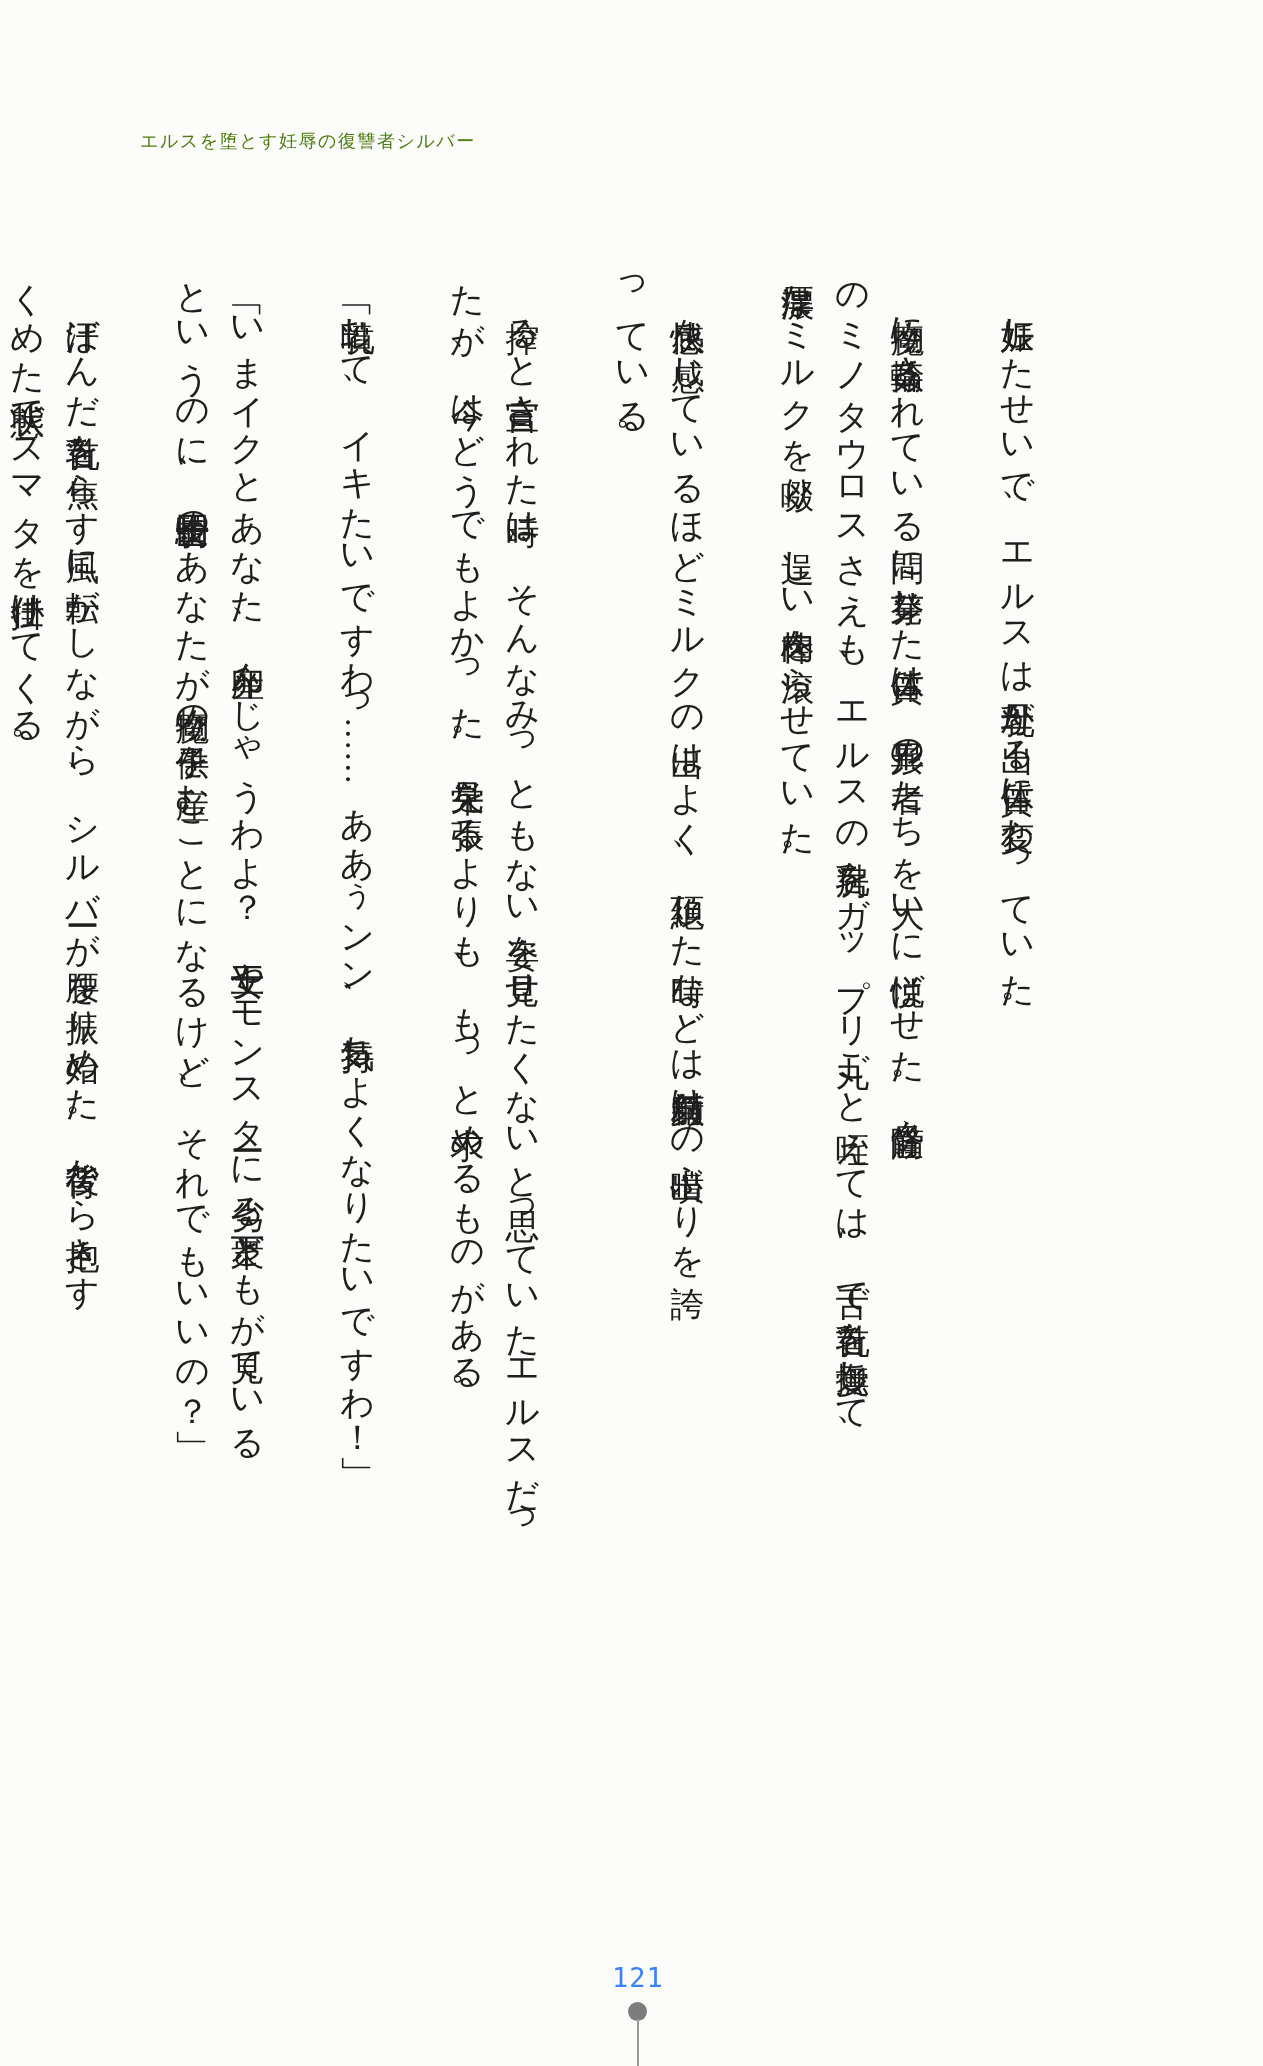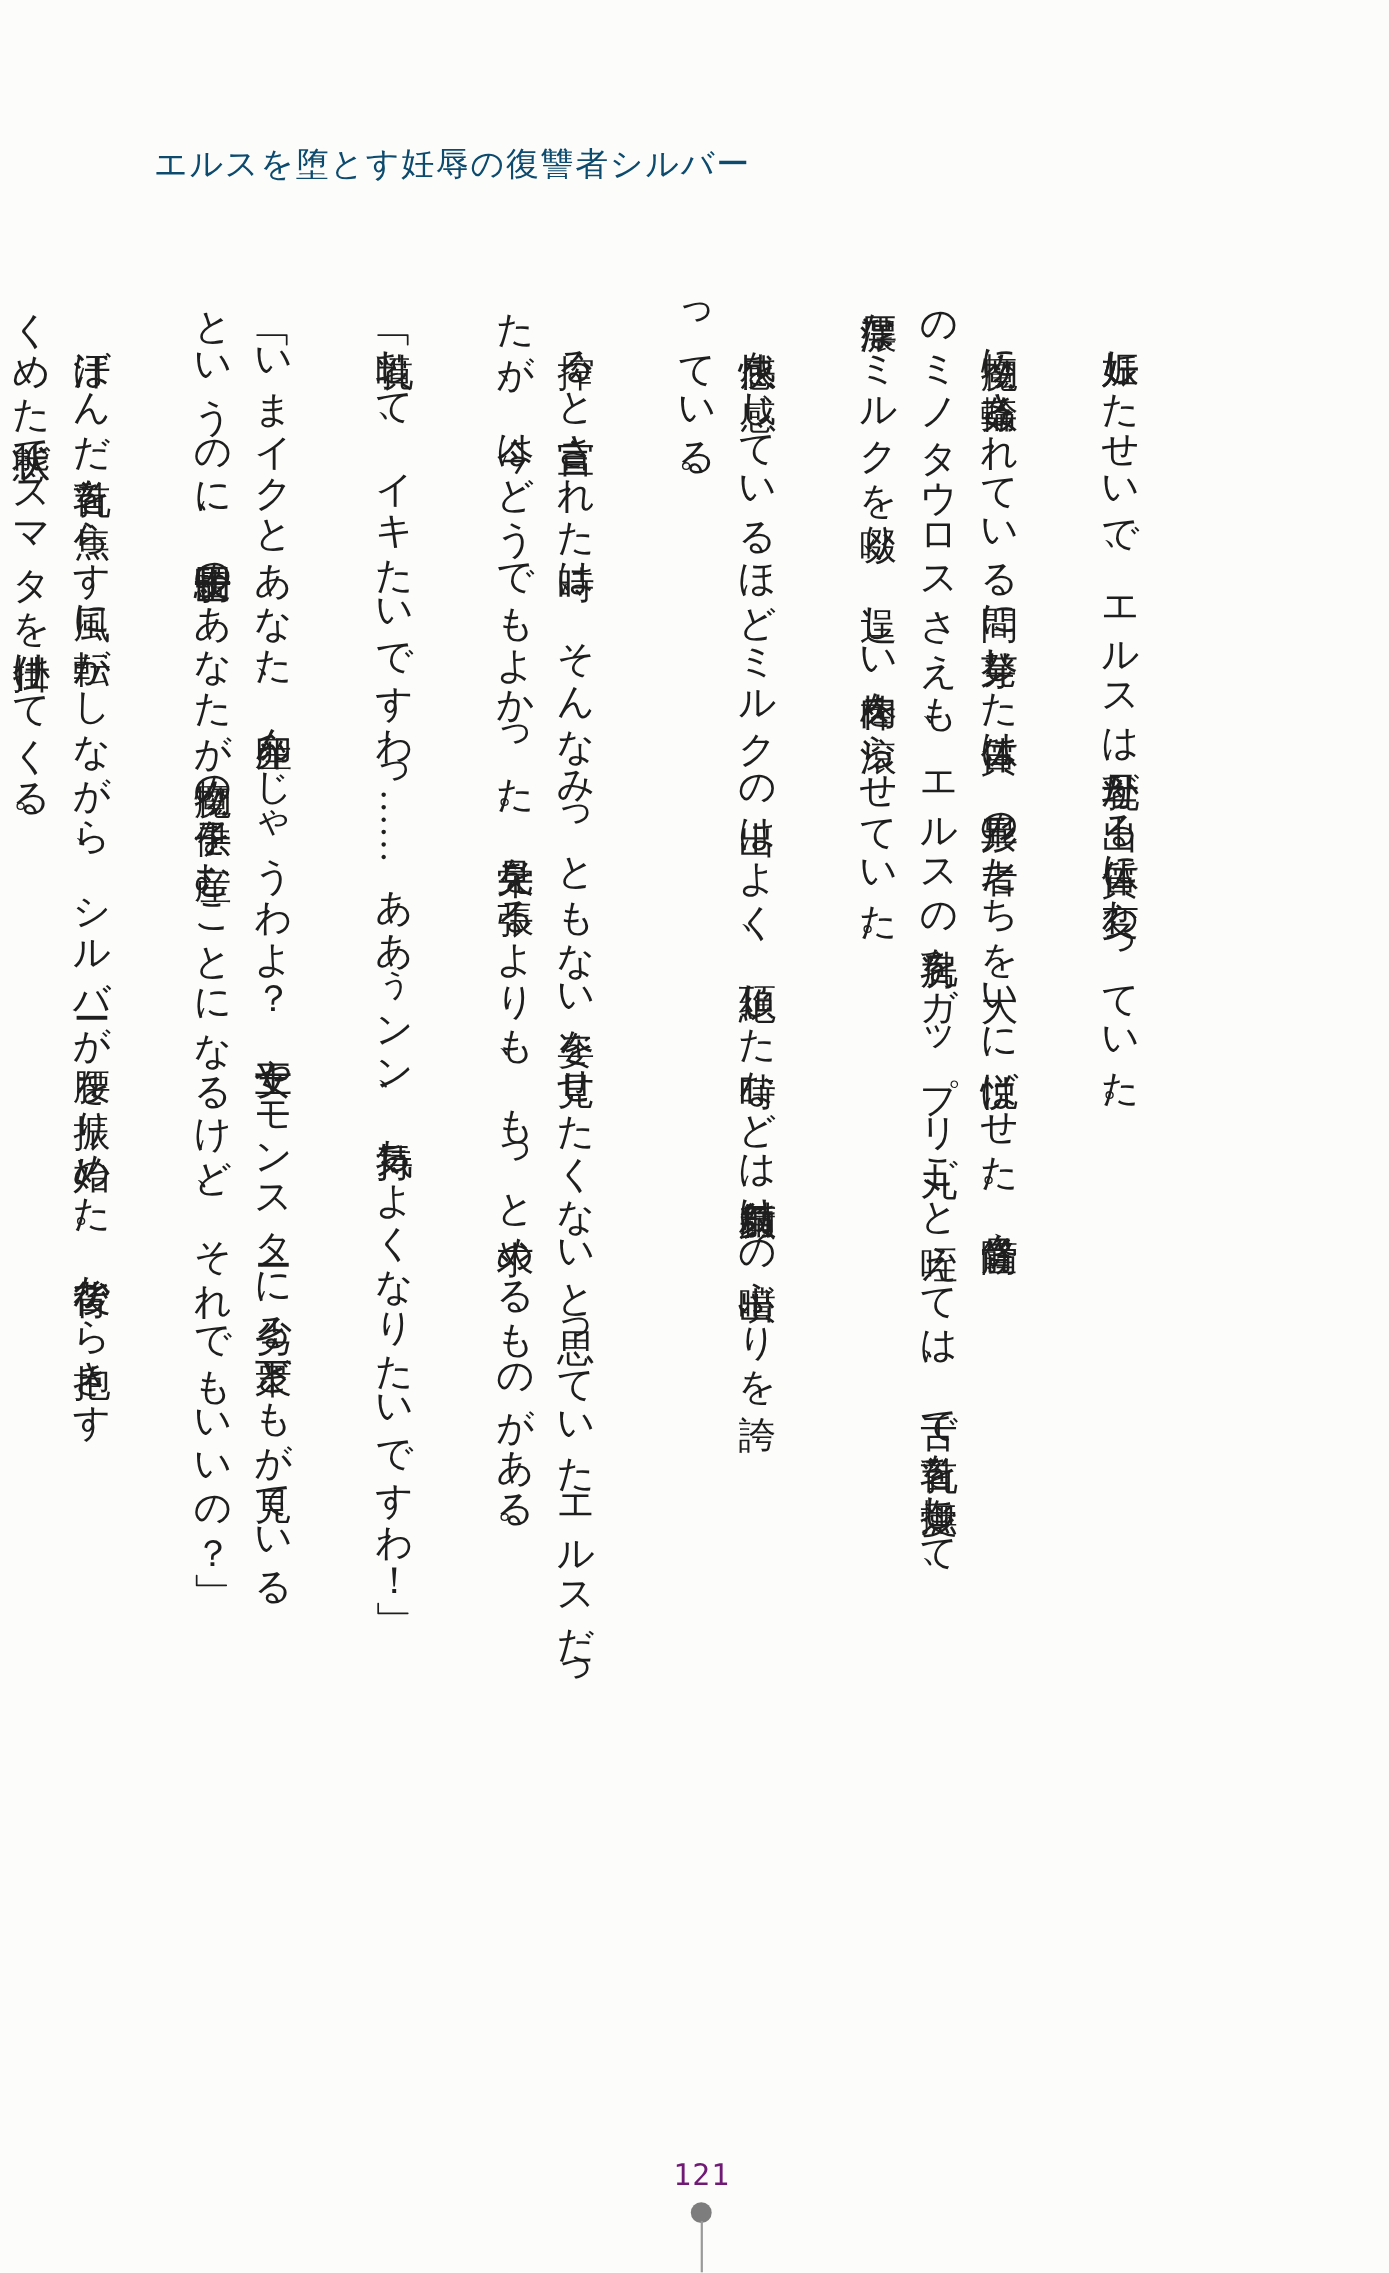--- a/index.html
+++ b/index.html
@@ -6,23 +6,23 @@
   .page{
     position:relative;
     width:1263px;height:2066px;
     background:#fcfcfa;
     overflow:hidden;
     font-family:"Liberation Serif","DejaVu Serif",serif;
   }
   .running-header{
     position:absolute;
     left:140px;top:129px;
-    font-size:30px;
+    font-size:18px;
     letter-spacing:1.5px;
-    color:#0c4a6e;
+    color:#4d7c0f;
     white-space:nowrap;
   }
   .text-block{
     position:absolute;
     top:260px;right:163px;
     height:1400px;width:990px;
     writing-mode:vertical-rl;
     text-orientation:mixed;
     font-size:34px;
     line-height:55px;
@@ -30,21 +30,21 @@
     color:#1e1e1e;
     white-space:pre-line;
   }
   .text-block p{margin:0;padding:0;}
   .folio{
     position:absolute;
     left:612px;top:1962px;
     font-family:"DejaVu Sans Mono","Liberation Mono",monospace;
     font-size:27px;
     letter-spacing:1px;
-    color:#701a75;
+    color:#3b82f6;
   }
   .ornament-circle{
     position:absolute;
     left:628px;top:2002px;
     width:19px;height:19px;
     border-radius:50%;
     background:#7d7d7d;
   }
   .ornament-line{
     position:absolute;

